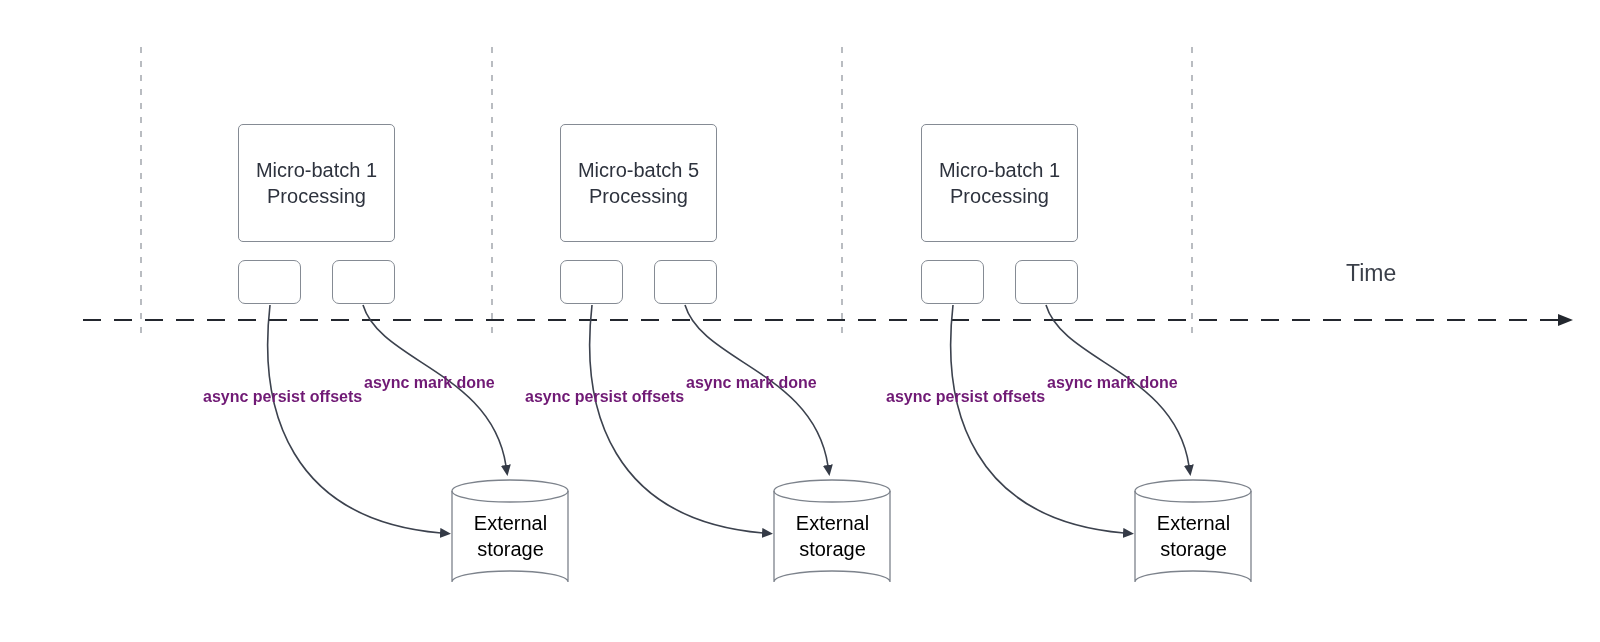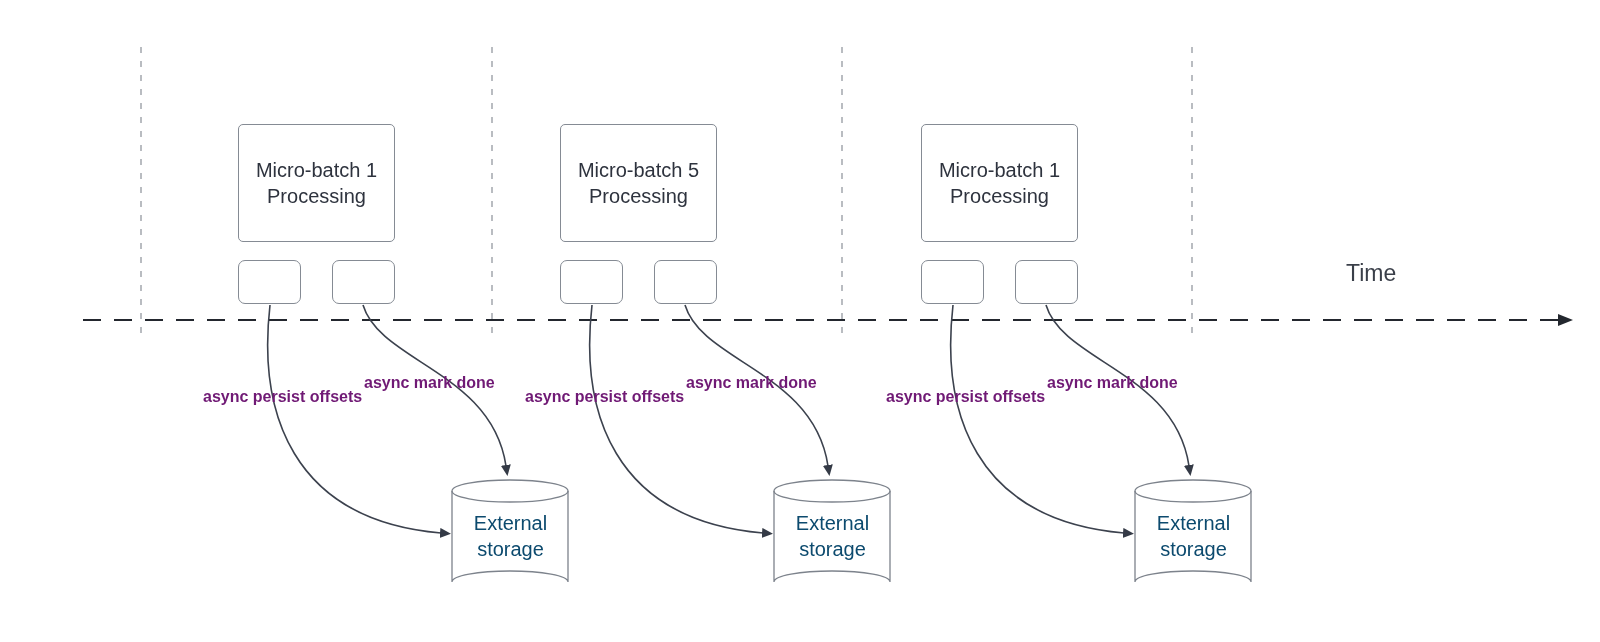--- a/index.html
+++ b/index.html
@@ -22,21 +22,21 @@
   .small-a{left:238px;}
   .small-b{left:332px;}
   .async-label{
     position:absolute;font-size:16px;font-weight:bold;color:#701a75;white-space:nowrap;
   }
   .persist-label{left:203px;top:388px;}
   .done-label{left:364px;top:374px;}
   .storage-text{
     position:absolute;left:452px;top:504px;width:117px;height:64px;
     display:flex;flex-direction:column;align-items:center;justify-content:center;
-    font-size:20px;line-height:26px;color:#0c4a6e;text-align:center;
+    font-size:20px;line-height:26px;color:#000000;text-align:center;
   }
   .time-label{
     position:absolute;left:1346px;top:260px;width:84px;text-align:left;
     font-size:23px;color:#3a3f49;
   }
 </style>
 </head>
 <body>
 
 <div class="canvas">

